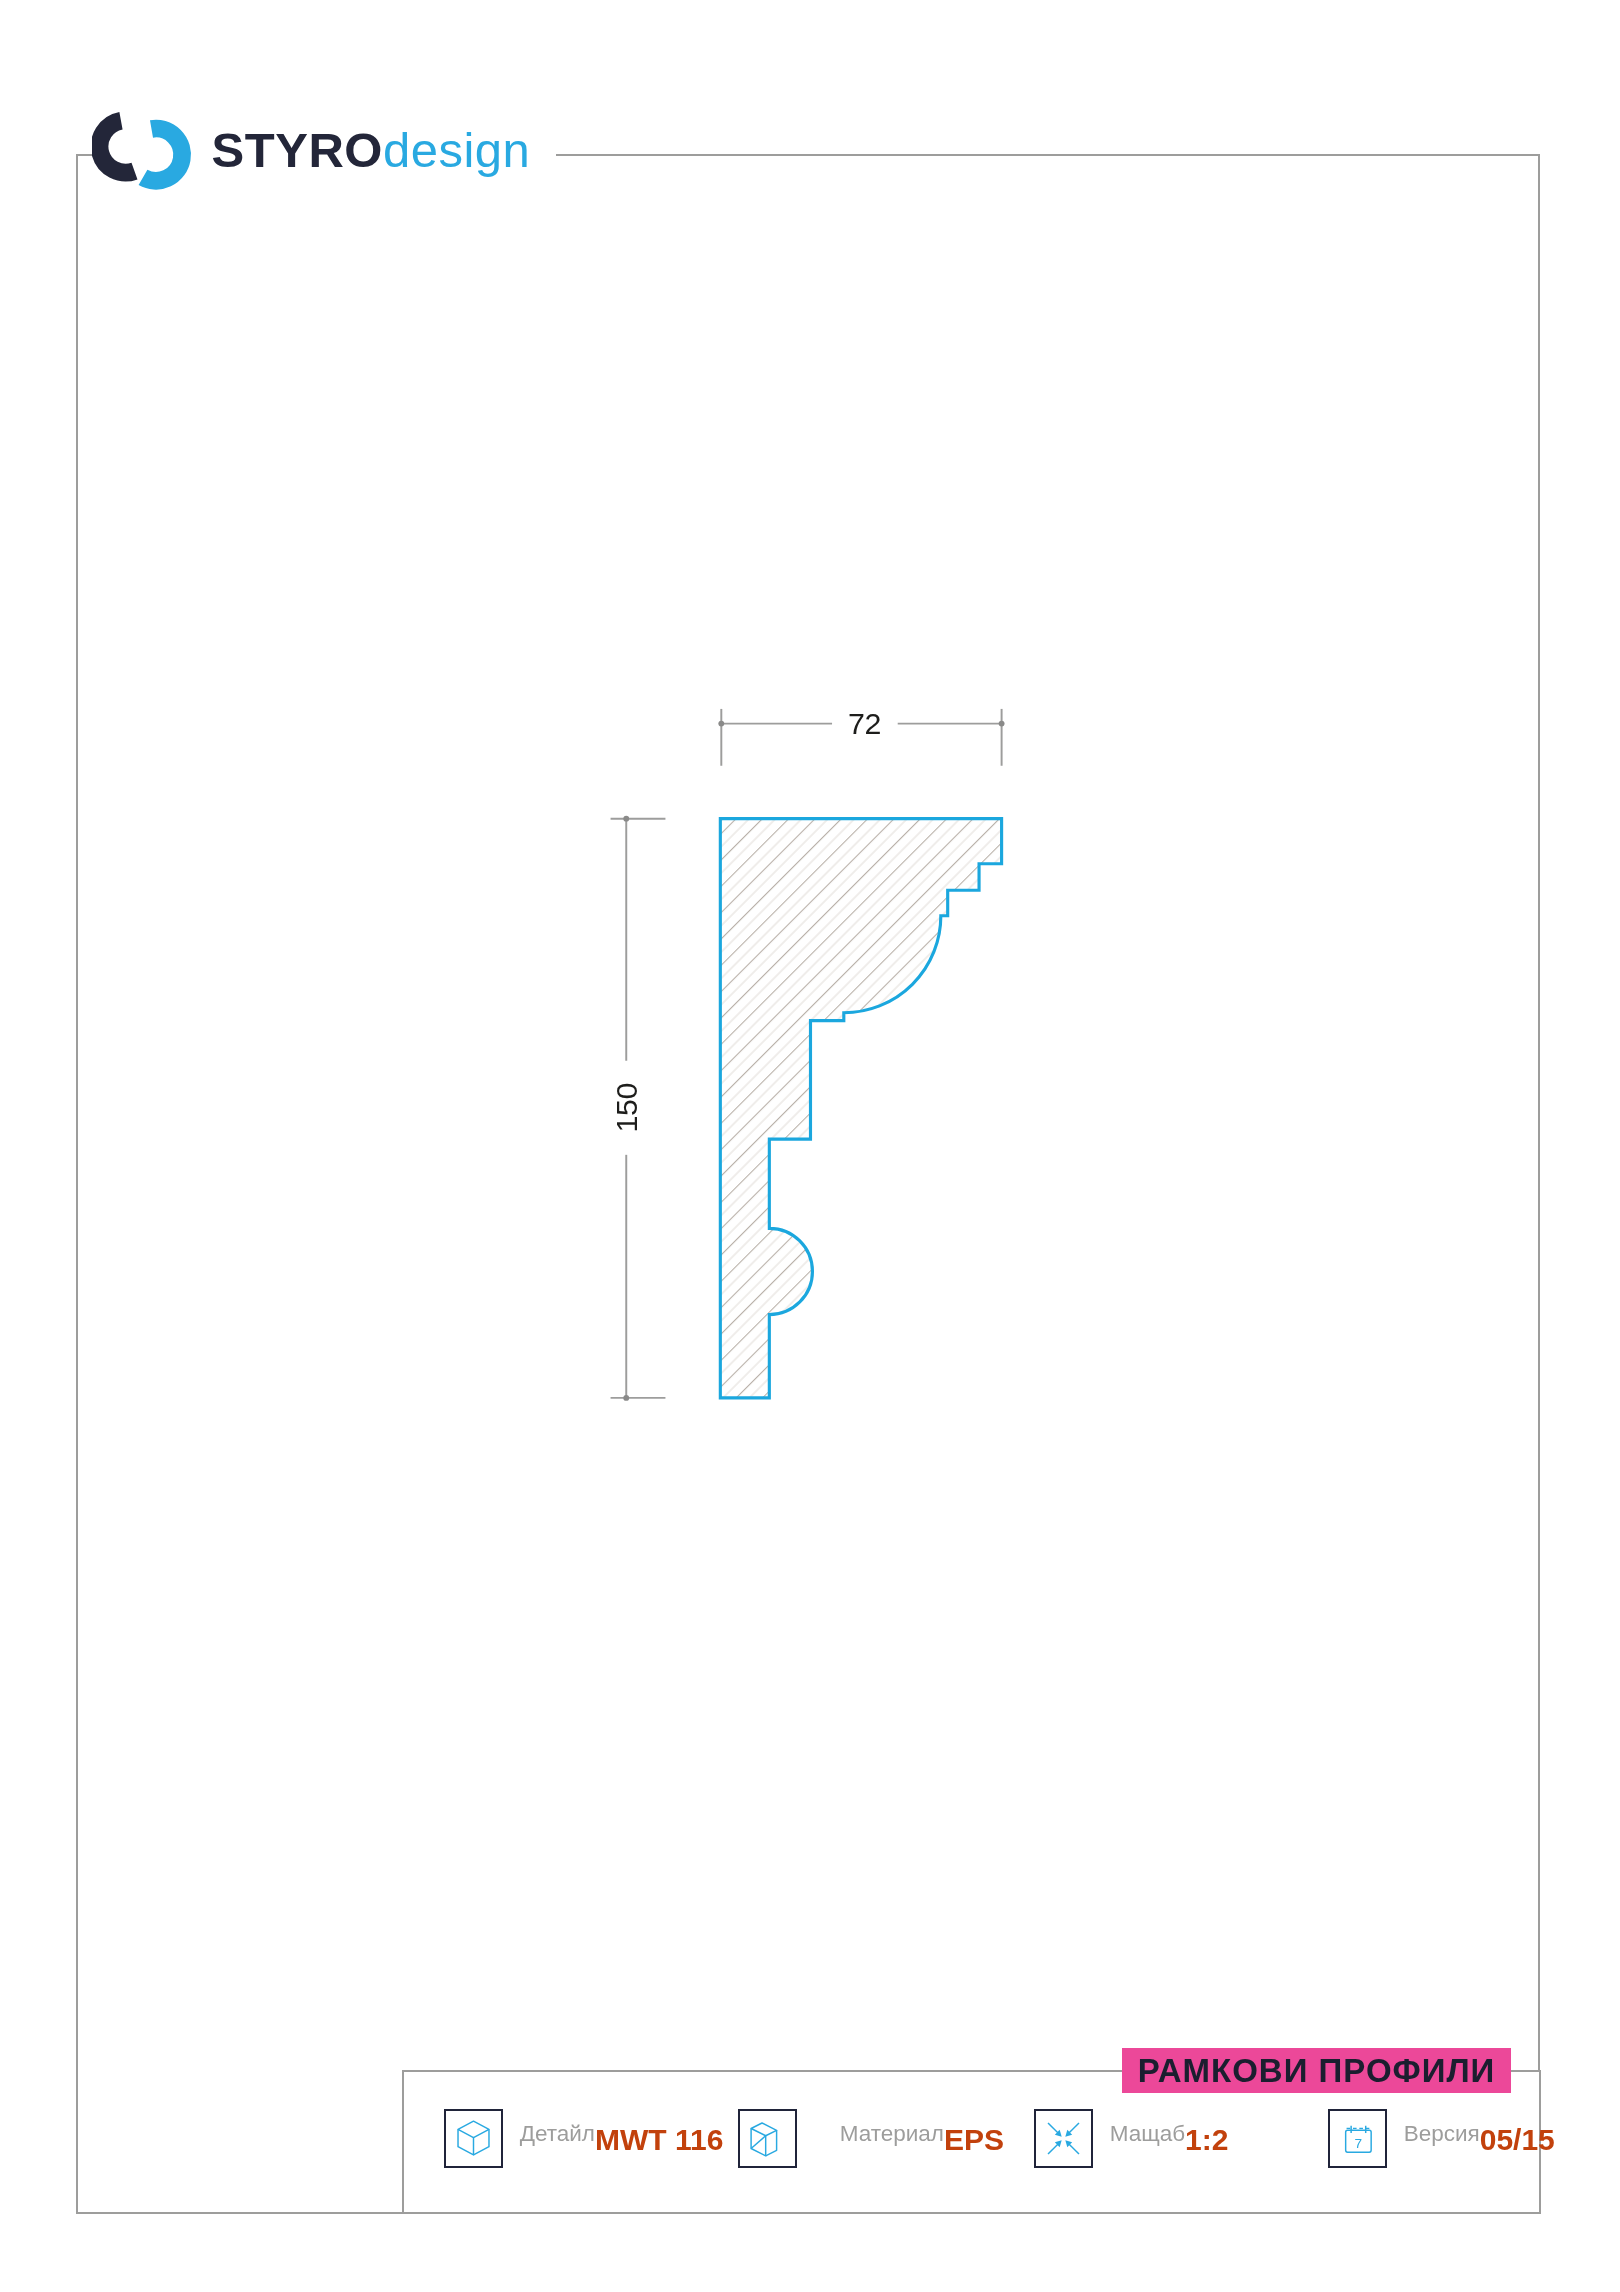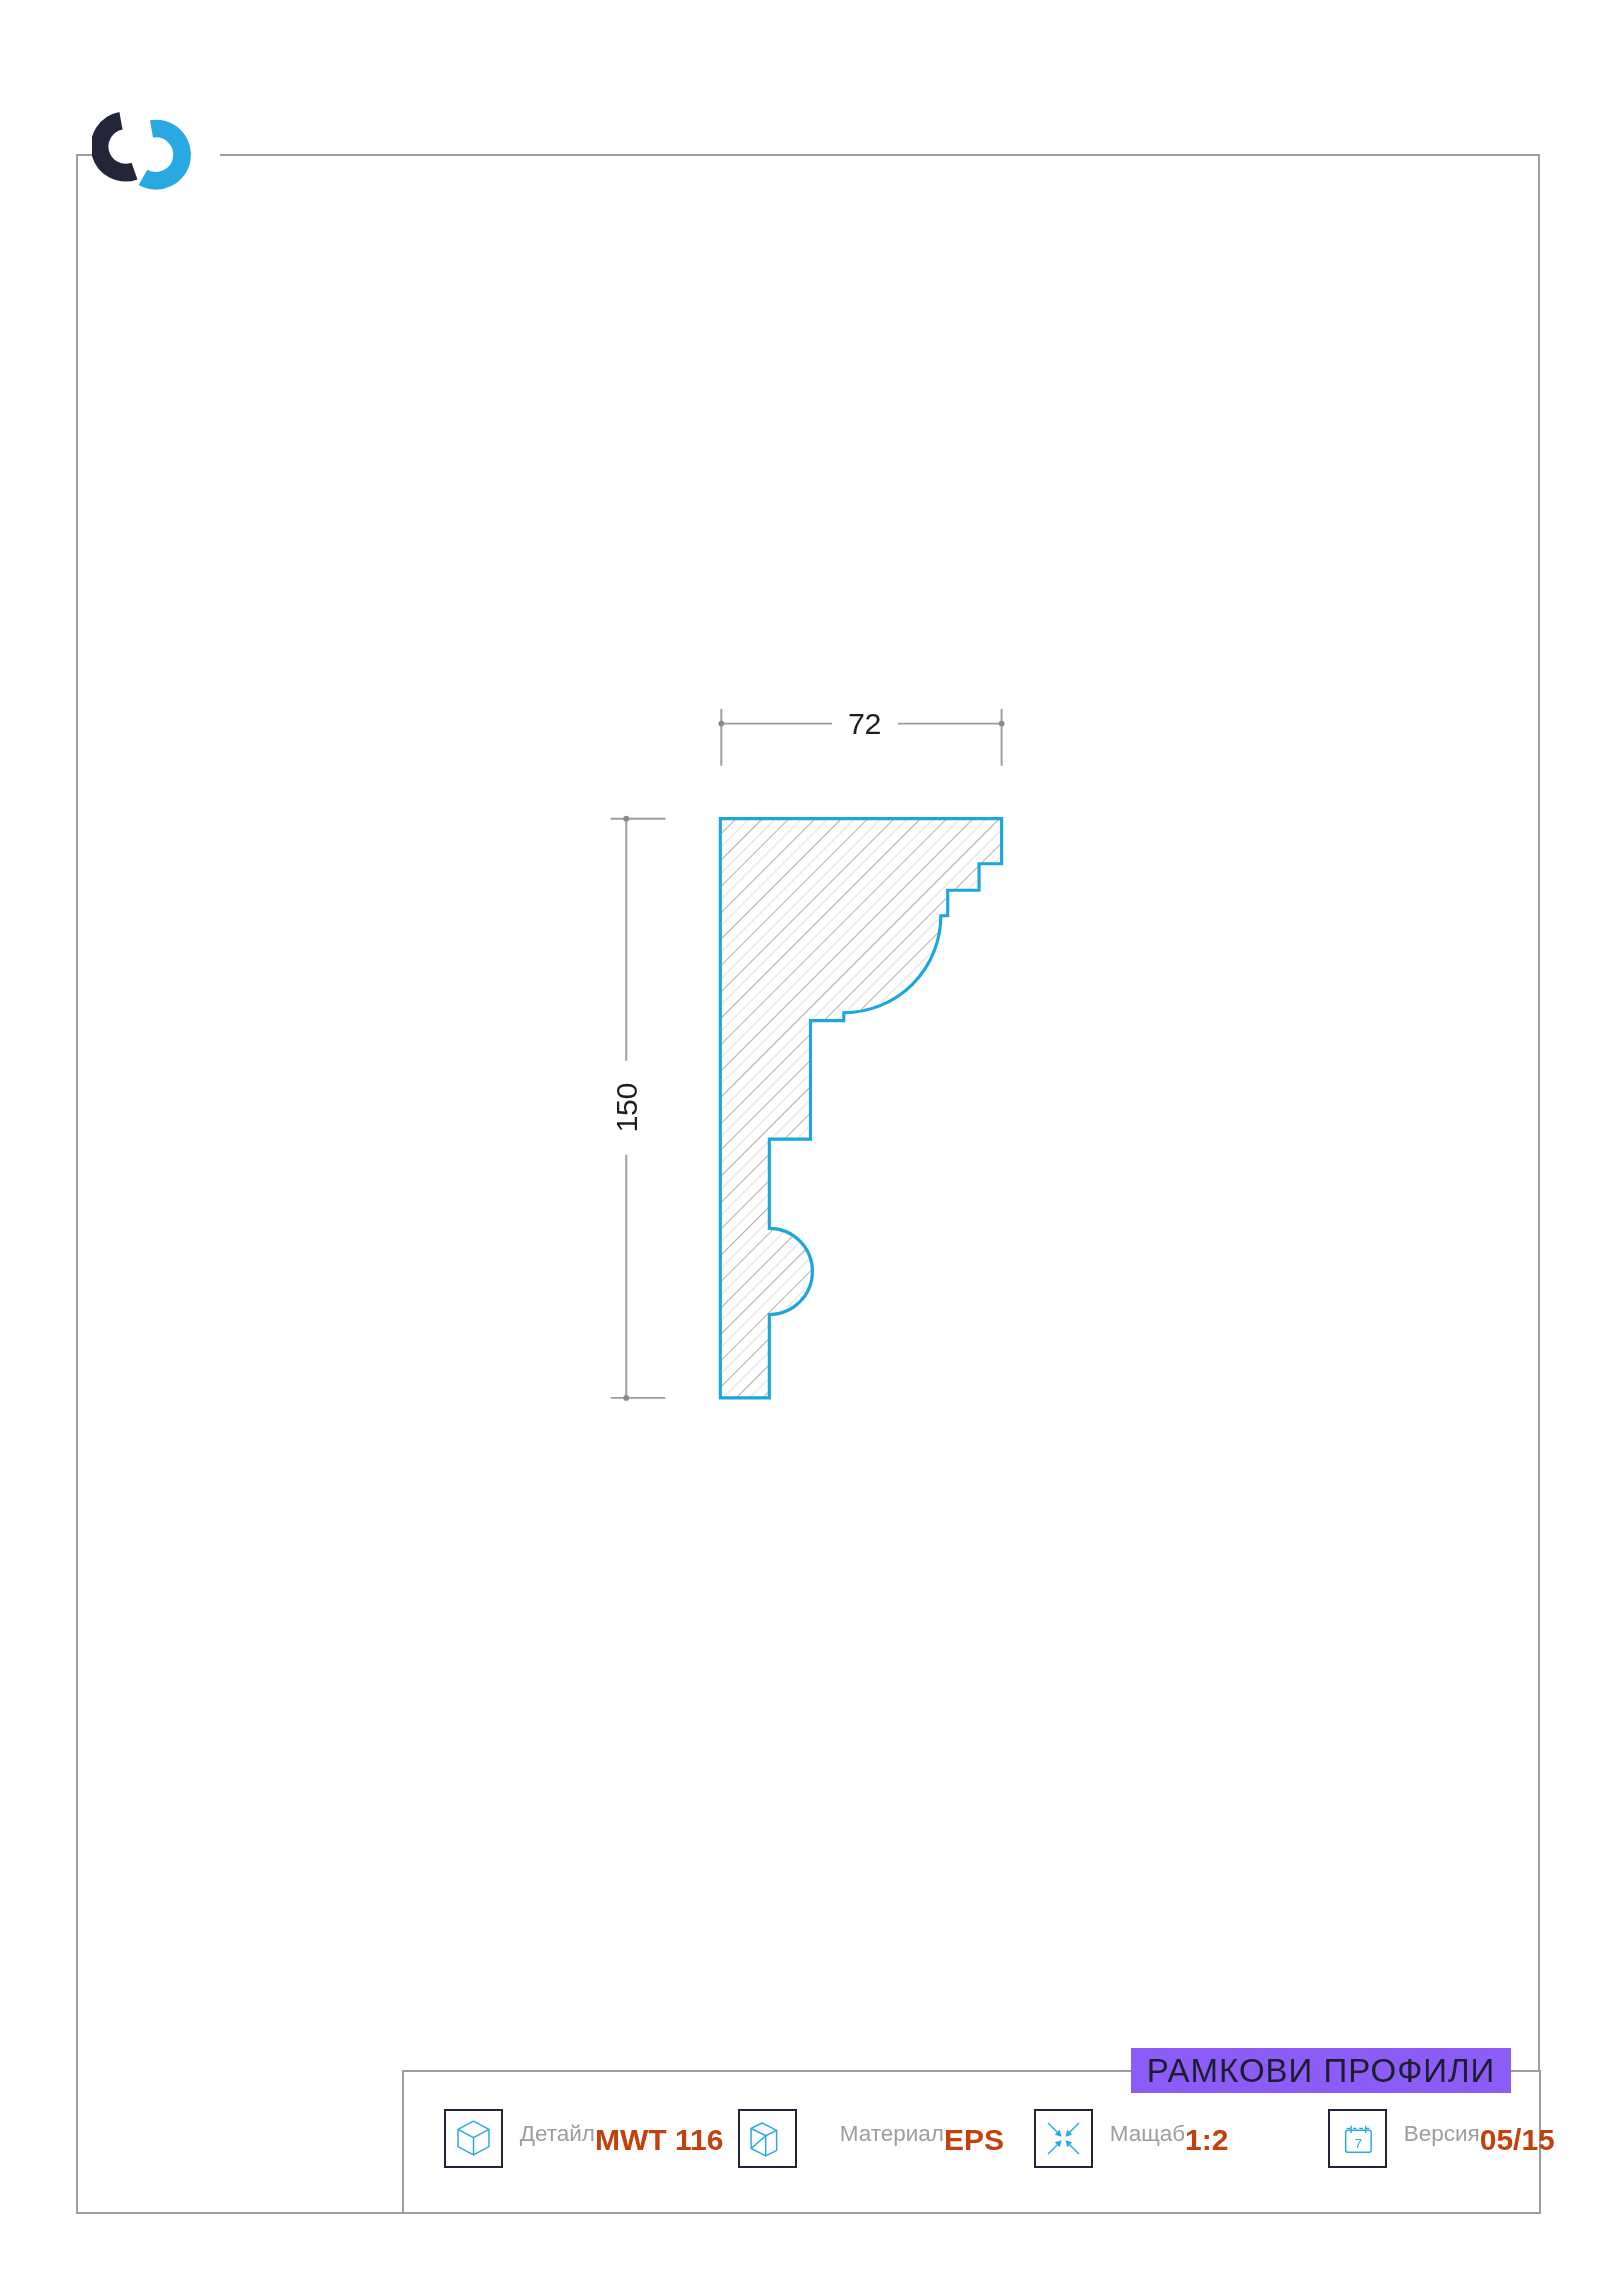--- a/index.html
+++ b/index.html
@@ -21,21 +21,21 @@
 
   
   .drawing-svg{position:absolute;left:0;top:0;width:1620px;height:2293px;z-index:2;}
   .dim-text{font-family:"Liberation Sans", sans-serif;font-size:31px;fill:#1d1d1b;
             letter-spacing:-0.5px;}
 
   
   .footer-table{position:absolute;left:402px;top:2070px;width:1139px;height:144px;
                 border:2px solid #9d9d9c;box-sizing:border-box;background:#ffffff;z-index:2;}
   .footer-title{position:absolute;right:109px;top:2048px;height:45px;line-height:45px;
-                background:#8b5cf6;padding:0 15.7px;font-size:33px;font-weight:400;
+                background:#ec4899;padding:0 15.7px;font-size:33px;font-weight:700;
                 color:#1b1e2f;letter-spacing:1px;z-index:4;white-space:nowrap;}
   .footer-group{position:absolute;top:2109px;display:flex;align-items:flex-start;z-index:5;}
   .g1{left:444px;} .g2{left:738px;gap:26px;} .g3{left:1034px;} .g4{left:1328px;}
   .icon-box{width:59px;height:59px;border:2.9px solid #20243a;box-sizing:border-box;
             background:#ffffff;display:flex;align-items:center;justify-content:center;}
   .icon-box svg{width:51px;height:51px;display:block;}
   .group-text{margin-left:16.7px;display:flex;flex-direction:row;margin-top:12px;}
   .group-label{font-size:22.5px;color:#9d9d9c;line-height:25.5px;white-space:nowrap;}
   .group-value{font-size:30px;font-weight:700;color:#c2410c;line-height:33px;margin-top:2px;
                white-space:nowrap;}
@@ -45,20 +45,23 @@
 
 <div class="page">
 
   <div class="frame"></div>
 
   <div class="logo">
     <svg class="logo-mark" viewBox="0 0 108 90">
       <path d="M 30.4 13.7 A 28 28 0 1 0 44.9 67.6" fill="none" stroke="#232639" stroke-width="19"></path>
       <path d="M 63.1 22.4 A 28 28 0 1 1 54 74.3" fill="none" stroke="#29a9e1" stroke-width="19"></path>
     </svg>
+    <div class="logo-text">
+      <span class="logo-bold">STYRO</span><span class="logo-light">design</span>
+    </div>
   </div>
 
   <svg class="drawing-svg" viewBox="0 0 1653 2339">
     <defs>
       <pattern id="hatch" width="19" height="19" patternUnits="userSpaceOnUse" patternTransform="rotate(-45)">
         <line x1="0" y1="0.5" x2="19" y2="0.5" stroke="#b8afa7" stroke-width="1.2"></line>
         <line x1="0" y1="10" x2="19" y2="10" stroke="#e0dbd6" stroke-width="1"></line>
       </pattern>
     </defs>
 

